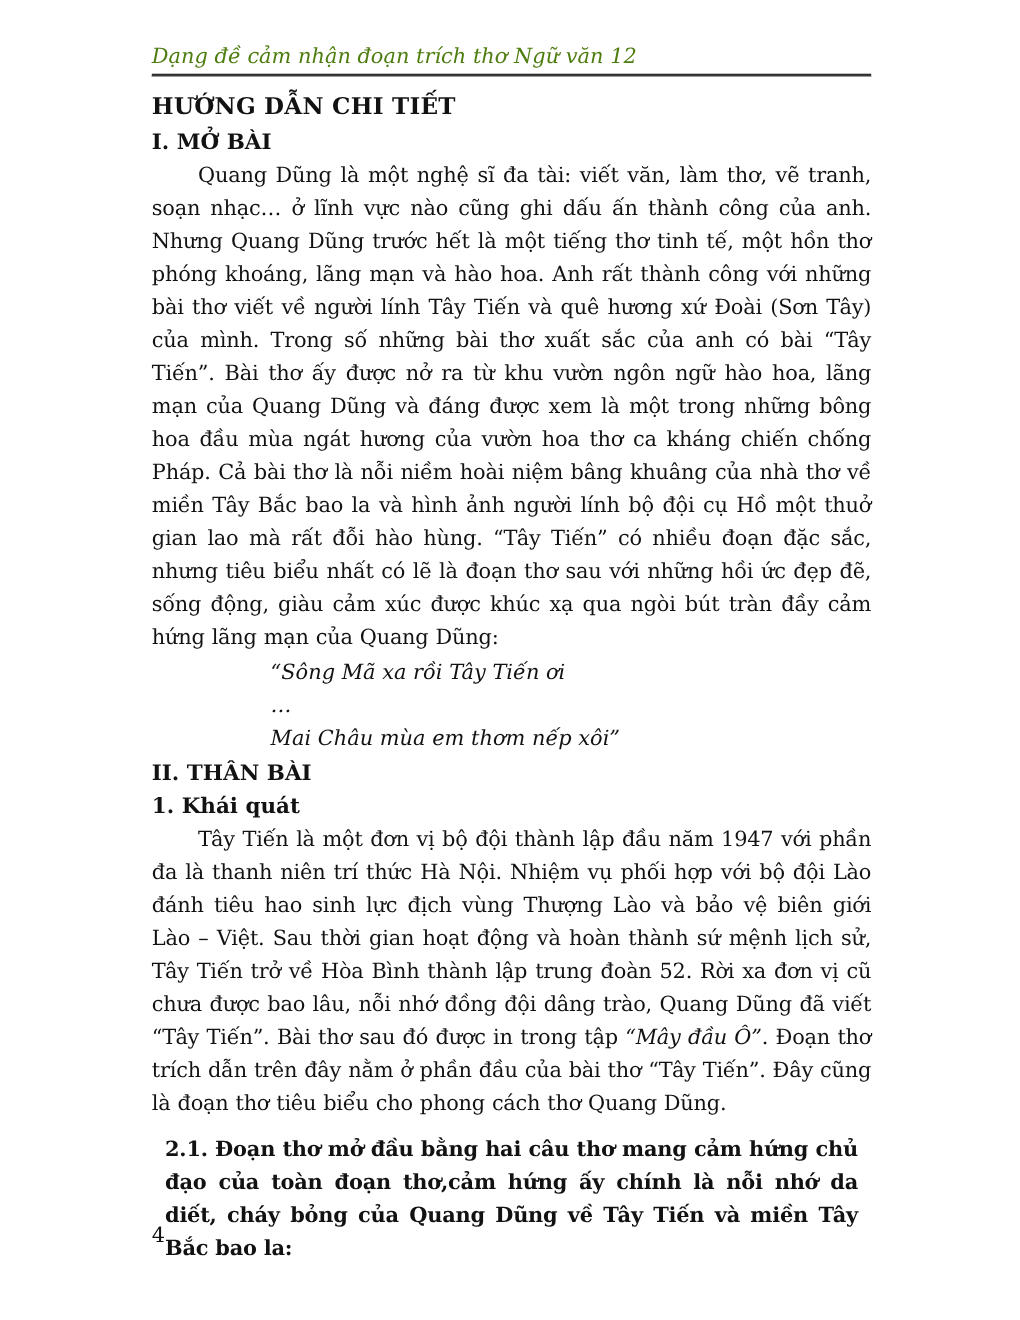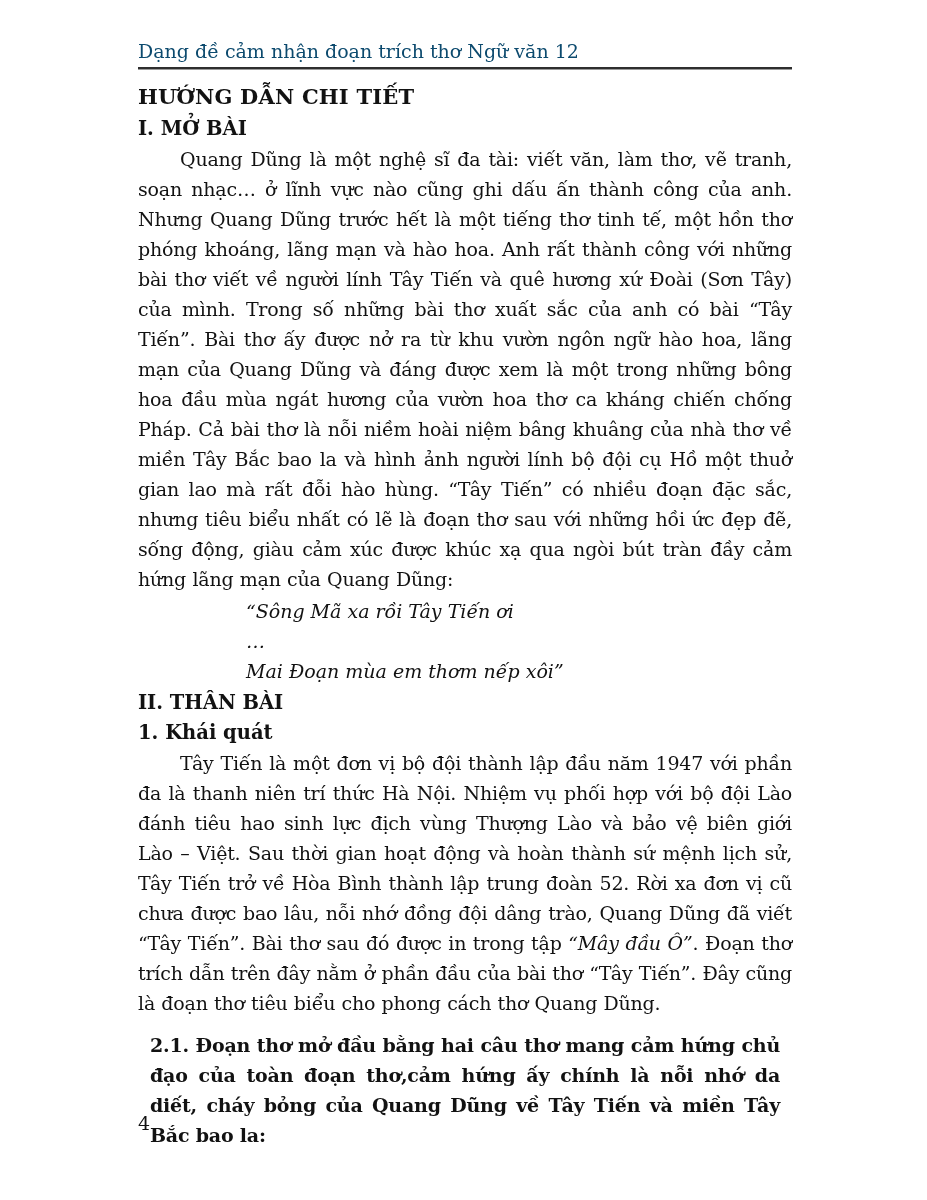--- a/index.html
+++ b/index.html
@@ -12,23 +12,24 @@
     width: 927px;
     height: 1200px;
     box-sizing: border-box;
     background: #ffffff;
     color: #121212;
     font-family: "DejaVu Serif", "Liberation Serif", serif;
     padding: 40px 135px 0 138px;
     overflow: hidden;
   }
   .running-header {
+    font-style: italic;
     font-size: 19px;
     line-height: 23px;
-    color: #0c4a6e;
+    color: #4d7c0f;
   }
   .header-rule {
     margin-top: 4px;
     height: 2px;
     background: #2e2e2e;
     border-bottom: 1px solid #9a9a9a;
   }
   .doc-title {
     margin-top: 14px;
     text-align: left;
@@ -88,21 +89,21 @@
 
   <div class="doc-title">HƯỚNG DẪN CHI TIẾT</div>
 
   <div class="heading h-mo-bai">I. MỞ BÀI</div>
 
   <p class="body">Quang Dũng là một nghệ sĩ đa tài: viết văn, làm thơ, vẽ tranh, soạn nhạc… ở lĩnh vực nào cũng ghi dấu ấn thành công của anh. Nhưng Quang Dũng trước hết là một tiếng thơ tinh tế, một hồn thơ phóng khoáng, lãng mạn và hào hoa. Anh rất thành công với những bài thơ viết về người lính Tây Tiến và quê hương xứ Đoài (Sơn Tây) của mình. Trong số những bài thơ xuất sắc của anh có bài “Tây Tiến”. Bài thơ ấy được nở ra từ khu vườn ngôn ngữ hào hoa, lãng mạn của Quang Dũng và đáng được xem là một trong những bông hoa đầu mùa ngát hương của vườn hoa thơ ca kháng chiến chống Pháp. Cả bài thơ là nỗi niềm hoài niệm bâng khuâng của nhà thơ về miền Tây Bắc bao la và hình ảnh người lính bộ đội cụ Hồ một thuở gian lao mà rất đỗi hào hùng. “Tây Tiến” có nhiều đoạn đặc sắc, nhưng tiêu biểu nhất có lẽ là đoạn thơ sau với những hồi ức đẹp đẽ, sống động, giàu cảm xúc được khúc xạ qua ngòi bút tràn đầy cảm hứng lãng mạn của Quang Dũng:</p>
 
   <div class="poem">
     <div class="poem-line">“Sông Mã xa rồi Tây Tiến ơi</div>
     <div class="poem-line">…</div>
-    <div class="poem-line">Mai Đoạn mùa em thơm nếp xôi”</div>
+    <div class="poem-line">Mai Châu mùa em thơm nếp xôi”</div>
   </div>
 
   <div class="heading">II. THÂN BÀI</div>
 
   <div class="heading">1. Khái quát</div>
 
   <p class="body"><span>Tây Tiến là một đơn vị bộ đội thành lập đầu năm 1947 với phần đa là thanh niên trí thức Hà Nội. Nhiệm vụ phối hợp với bộ đội Lào đánh tiêu hao sinh lực địch vùng Thượng Lào và bảo vệ biên giới Lào – Việt. Sau thời gian hoạt động và hoàn thành sứ mệnh lịch sử, Tây Tiến trở về Hòa Bình thành lập trung đoàn 52. Rời xa đơn vị cũ chưa được bao lâu, nỗi nhớ đồng đội dâng trào, Quang Dũng đã viết “Tây Tiến”. Bài thơ sau đó được in trong tập </span><span class="italic-seg">“Mây đầu Ô”</span><span>. Đoạn thơ trích dẫn trên đây nằm ở phần đầu của bài thơ “Tây Tiến”. Đây cũng là đoạn thơ tiêu biểu cho phong cách thơ Quang Dũng.</span></p>
 
 
   <p class="bold-para">2.1. Đoạn thơ mở đầu bằng hai câu thơ mang cảm hứng chủ đạo của toàn đoạn thơ,cảm hứng ấy chính là nỗi nhớ da diết, cháy bỏng của Quang Dũng về Tây Tiến và miền Tây Bắc bao la:</p>

